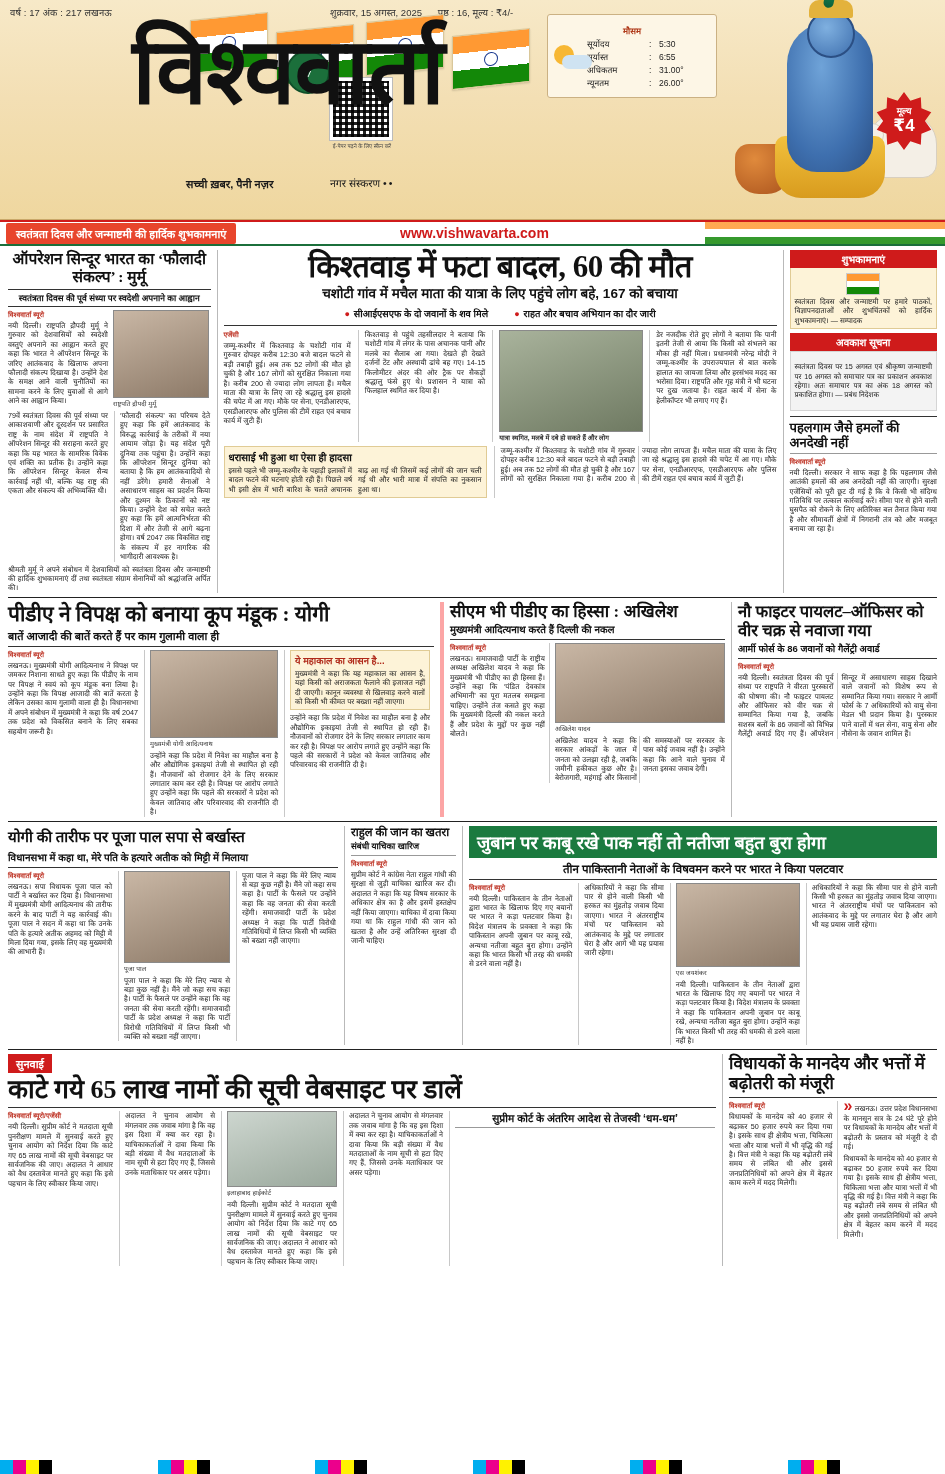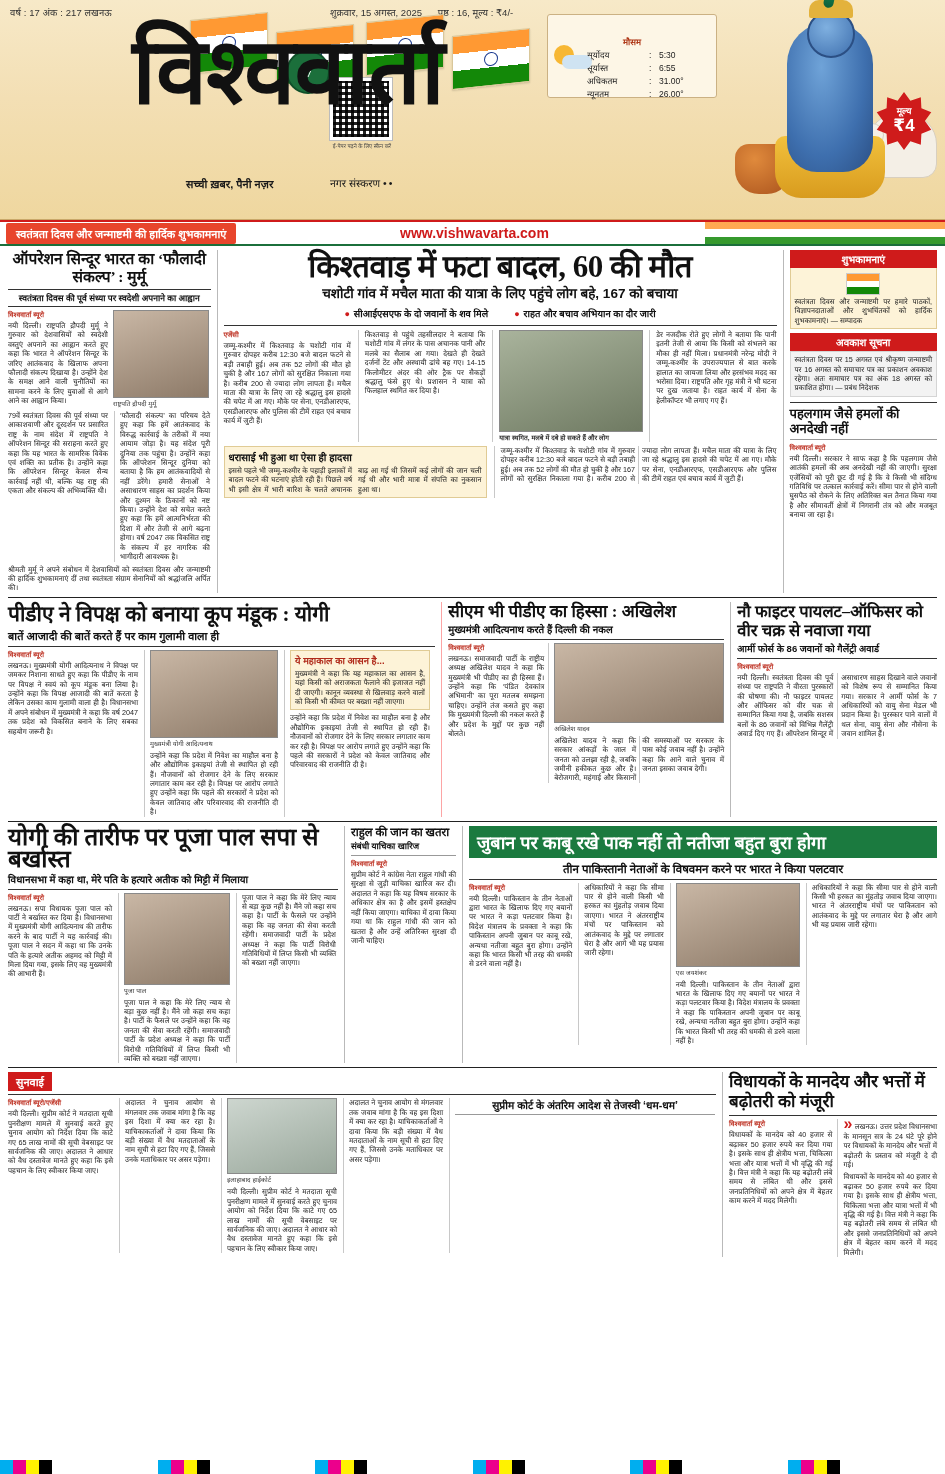--- a/index.html
+++ b/index.html
@@ -78,21 +78,21 @@
       repeating-linear-gradient(0deg,#222 0 3px,#fff 3px 6px),
       repeating-linear-gradient(90deg,#222 0 3px,#fff 3px 6px);
     background-blend-mode: multiply;
     border:3px solid #fff; outline:1px solid #bbb;
   }
   .qr-cap { position:absolute; left:322px; top:142px; width:80px; font-size:5.5px; color:#444; text-align:center;}
 
   .weather-box {
     position:absolute; right:228px; top:14px; width:170px; height:84px;
     border:1px solid #cbb183; background:#fdf6e6; border-radius:3px;
-    padding:21px 5px;
+    padding:10px 5px;
   }
   .weather-title { font-size:8.5px; color:#b03a1a; font-weight:bold; text-align:center; }
   .weather-rows { margin-top:2px; }
   .weather-row { display:flex; font-size:8.5px; color:#222; line-height:13px; }
   .weather-row .k { width:62px; }
   .weather-row .c { width:10px; }
   .weather-sun {
     position:absolute; left:6px; top:30px; width:40px; height:32px;
   }
   .sun-c { position:absolute; left:0; top:0; width:20px; height:20px; border-radius:50%; background:#f7b733; }
@@ -193,21 +193,21 @@
   .lead-hd {
     font-size:31px; line-height:34px; text-align:center; letter-spacing:-.5px;
   }
   .lead-sub {
     font-size:13.5px; line-height:17px; text-align:center; font-weight:bold; margin-top:1px; color:#111;
   }
   .bullets { display:flex; justify-content:center; gap:26px; margin-top:5px; font-size:9.5px; font-weight:bold; }
   .bullets span:before { content:'●'; color:#cf1b1b; margin-right:4px; font-size:9px; }
   .sec-title-red { background:#cf1b1b; color:#fff; font-weight:bold; font-size:10px; text-align:center; padding:2px 0; }
   .box-yellow { background:#fdf3d8; border:1px solid #e0cb95; padding:3px 4px; }
-  .box-gray { background:#f3f3f3; border:1px solid #d5d5d5; padding:3px 4px; }
+  .box-gray { background:#f3f3f3; border:1px solid #d5d5d5; padding:10px 4px; }
   .cols2 { column-count:2; column-gap:8px; column-rule:1px solid #c8c8c8; }
   .band-green { background:#1b7a3f; color:#fff; font-weight:bold; font-size:18px; padding:4px 8px; }
 
   .kicker-red { background:#cf1b1b; color:#fff; font-size:11px; font-weight:bold; padding:2px 8px; display:inline-block; }
 
   
   .cmyk { position:absolute; bottom:0; left:0; width:945px; height:14px; display:flex; }
   .cmyk .seg { flex:1; display:flex; }
   .cmyk i { display:block; width:13px; height:14px; }
 
@@ -420,21 +420,21 @@
           <div style="width:146px;border-left:1px solid #c8c8c8;padding-left:5px;">
             <div class="box-yellow">
               <div style="font-size:9.5px;font-weight:bold;color:#b02a1a;">ये महाकाल का आसन है...</div>
               <div class="tiny" style="margin-top:2px;">मुख्यमंत्री ने कहा कि यह महाकाल का आसन है, यहां किसी को अराजकता फैलाने की इजाजत नहीं दी जाएगी। कानून व्यवस्था से खिलवाड़ करने वालों को किसी भी कीमत पर बख्शा नहीं जाएगा।</div>
             </div>
             <div class="tiny" style="margin-top:3px;">उन्होंने कहा कि प्रदेश में निवेश का माहौल बना है और औद्योगिक इकाइयां तेजी से स्थापित हो रही हैं। नौजवानों को रोजगार देने के लिए सरकार लगातार काम कर रही है। विपक्ष पर आरोप लगाते हुए उन्होंने कहा कि पहले की सरकारों ने प्रदेश को केवल जातिवाद और परिवारवाद की राजनीति दी है।</div>
           </div>
         </div>
       </div>
 
-      <div style="width:285px;border-left:1px solid #fca5a5;padding-left:6px;">
+      <div style="width:285px;border-left:4px solid #fca5a5;padding-left:6px;">
         <div class="hl" style="font-size:17px;line-height:20px;">सीएम भी पीडीए का हिस्सा : अखिलेश</div>
         <div style="font-size:10px;font-weight:bold;margin-top:0;">मुख्यमंत्री आदित्यनाथ करते हैं दिल्ली की नकल</div>
         <div style="border-top:1px solid #333;margin:3px 0;"></div>
         <div style="display:flex;gap:4px;">
           <div style="width:96px;">
             <div class="byline">विश्ववार्ता ब्यूरो</div>
             <div class="tiny">लखनऊ। समाजवादी पार्टी के राष्ट्रीय अध्यक्ष अखिलेश यादव ने कहा कि मुख्यमंत्री भी पीडीए का ही हिस्सा हैं। उन्होंने कहा कि ‘पंडित देवकांत्र अभिमानी’ का पूरा मतलब समझना चाहिए। उन्होंने तंज कसते हुए कहा कि मुख्यमंत्री दिल्ली की नकल करते हैं और प्रदेश के मुद्दों पर कुछ नहीं बोलते।</div>
           </div>
           <div style="width:176px;border-left:1px solid #c8c8c8;padding-left:5px;">
             <div class="photo p-portrait" style="width:170px;height:80px;"></div>
@@ -451,21 +451,21 @@
         <div class="byline">विश्ववार्ता ब्यूरो</div>
         <div class="tiny cols2">नयी दिल्ली। स्वतंत्रता दिवस की पूर्व संध्या पर राष्ट्रपति ने वीरता पुरस्कारों की घोषणा की। नौ फाइटर पायलट और ऑफिसर को वीर चक्र से सम्मानित किया गया है, जबकि सशस्त्र बलों के 86 जवानों को विभिन्न गैलेंट्री अवार्ड दिए गए हैं। ऑपरेशन सिन्दूर में असाधारण साहस दिखाने वाले जवानों को विशेष रूप से सम्मानित किया गया। सरकार ने आर्मी फोर्स के 7 अधिकारियों को वायु सेना मेडल भी प्रदान किया है। पुरस्कार पाने वालों में थल सेना, वायु सेना और नौसेना के जवान शामिल हैं।</div>
       </div>
     </div>
 
     <div class="rule-h"></div>
 
     <div style="display:flex;gap:6px;">
 
       <div style="width:330px;">
-        <div class="hl" style="font-size:24px;line-height:22px;">योगी की तारीफ पर पूजा पाल सपा से बर्खास्त</div>
+        <div class="hl" style="font-size:15px;line-height:22px;">योगी की तारीफ पर पूजा पाल सपा से बर्खास्त</div>
         <div style="font-size:10px;font-weight:bold;margin-top:2px;">विधानसभा में कहा था, मेरे पति के हत्यारे अतीक को मिट्टी में मिलाया</div>
         <div style="border-top:1px solid #333;margin:3px 0;"></div>
         <div style="display:flex;gap:6px;">
           <div style="width:104px;">
             <div class="byline">विश्ववार्ता ब्यूरो</div>
             <div class="tiny">लखनऊ। सपा विधायक पूजा पाल को पार्टी ने बर्खास्त कर दिया है। विधानसभा में मुख्यमंत्री योगी आदित्यनाथ की तारीफ करने के बाद पार्टी ने यह कार्रवाई की। पूजा पाल ने सदन में कहा था कि उनके पति के हत्यारे अतीक अहमद को मिट्टी में मिला दिया गया, इसके लिए वह मुख्यमंत्री की आभारी हैं।</div>
           </div>
           <div style="width:112px;border-left:1px solid #c8c8c8;padding-left:5px;">
             <div class="photo p-portrait" style="width:106px;height:92px;"></div>
             <div class="cap">पूजा पाल</div>
@@ -510,20 +510,21 @@
     </div>
 
     <div class="rule-h"></div>
 
     <div style="display:flex;gap:6px;">
 
       <div style="width:710px;">
         <div style="display:flex;align-items:center;gap:6px;">
           <span class="kicker-red">सुनवाई</span>
         </div>
+        <div class="hl" style="font-size:26px;line-height:29px;margin-top:2px;">काटे गये 65 लाख नामों की सूची वेबसाइट पर डालें</div>
         <div style="border-top:1px solid #333;margin:3px 0;"></div>
         <div style="display:flex;gap:6px;">
           <div style="width:105px;">
             <div class="byline">विश्ववार्ता ब्यूरो/एजेंसी</div>
             <div class="tiny">नयी दिल्ली। सुप्रीम कोर्ट ने मतदाता सूची पुनरीक्षण मामले में सुनवाई करते हुए चुनाव आयोग को निर्देश दिया कि काटे गए 65 लाख नामों की सूची वेबसाइट पर सार्वजनिक की जाए। अदालत ने आधार को वैध दस्तावेज मानते हुए कहा कि इसे पहचान के लिए स्वीकार किया जाए।</div>
           </div>
           <div style="width:96px;border-left:1px solid #c8c8c8;padding-left:5px;">
             <div class="tiny">अदालत ने चुनाव आयोग से मंगलवार तक जवाब मांगा है कि वह इस दिशा में क्या कर रहा है। याचिकाकर्ताओं ने दावा किया कि बड़ी संख्या में वैध मतदाताओं के नाम सूची से हटा दिए गए हैं, जिससे उनके मताधिकार पर असर पड़ेगा।</div>
           </div>
           <div style="width:116px;border-left:1px solid #c8c8c8;padding-left:5px;">

